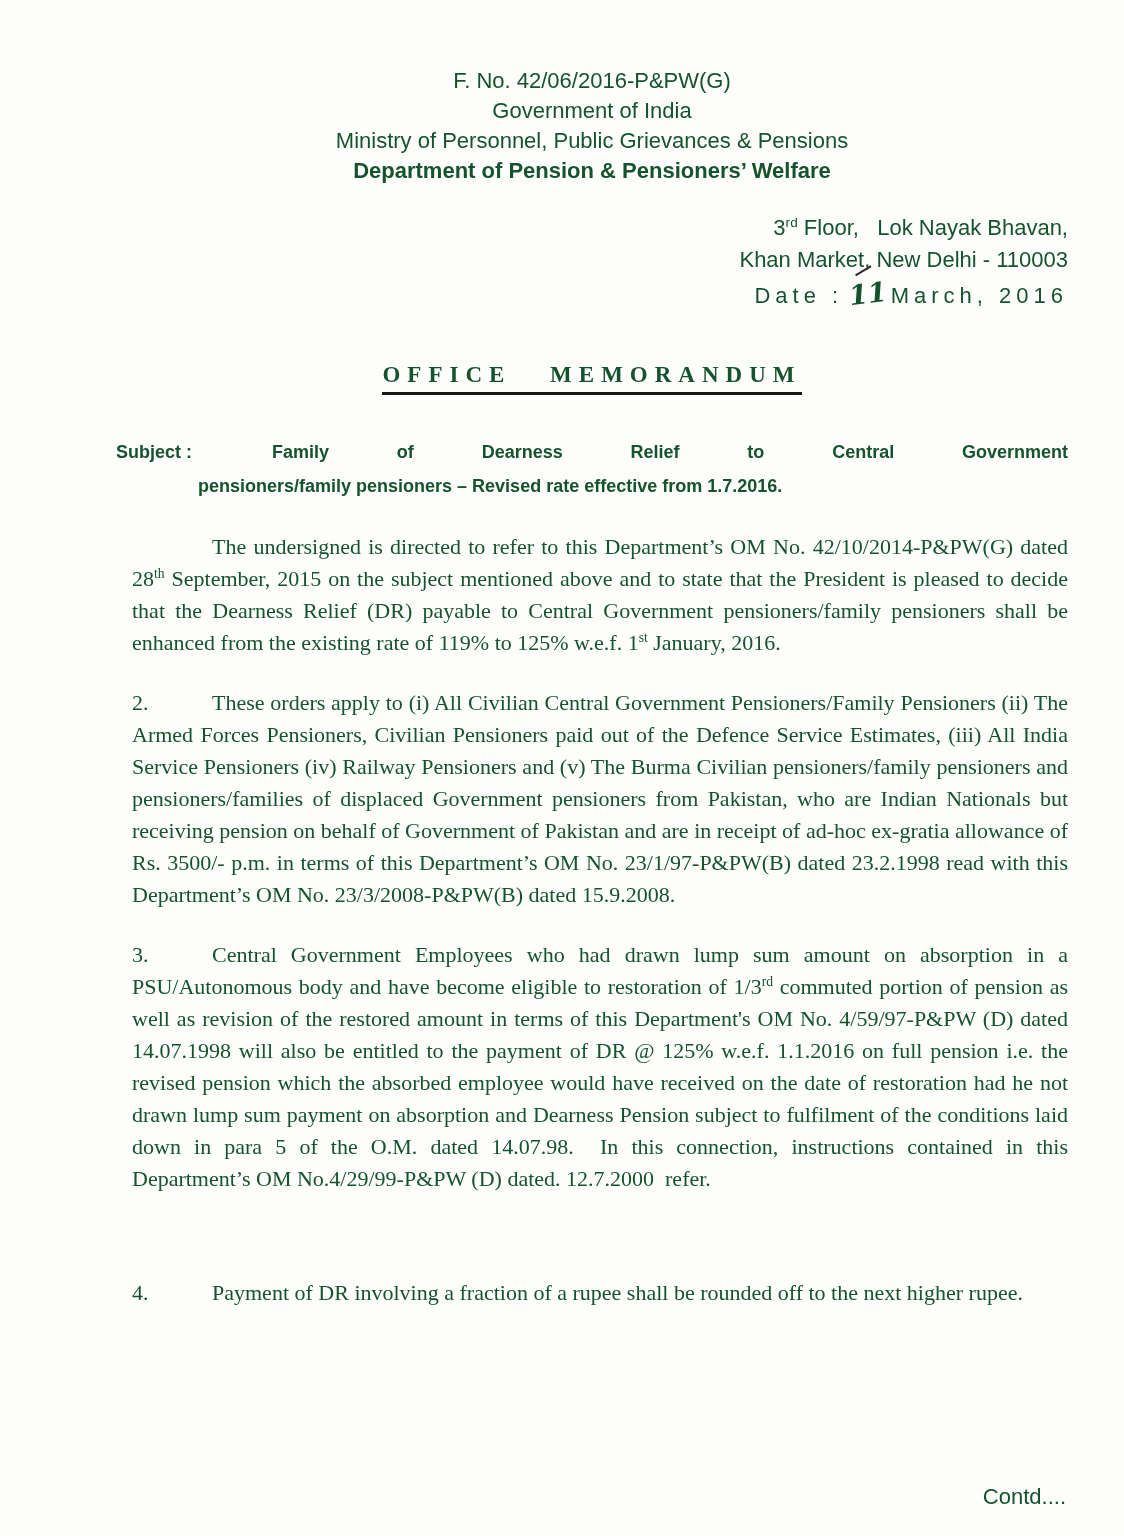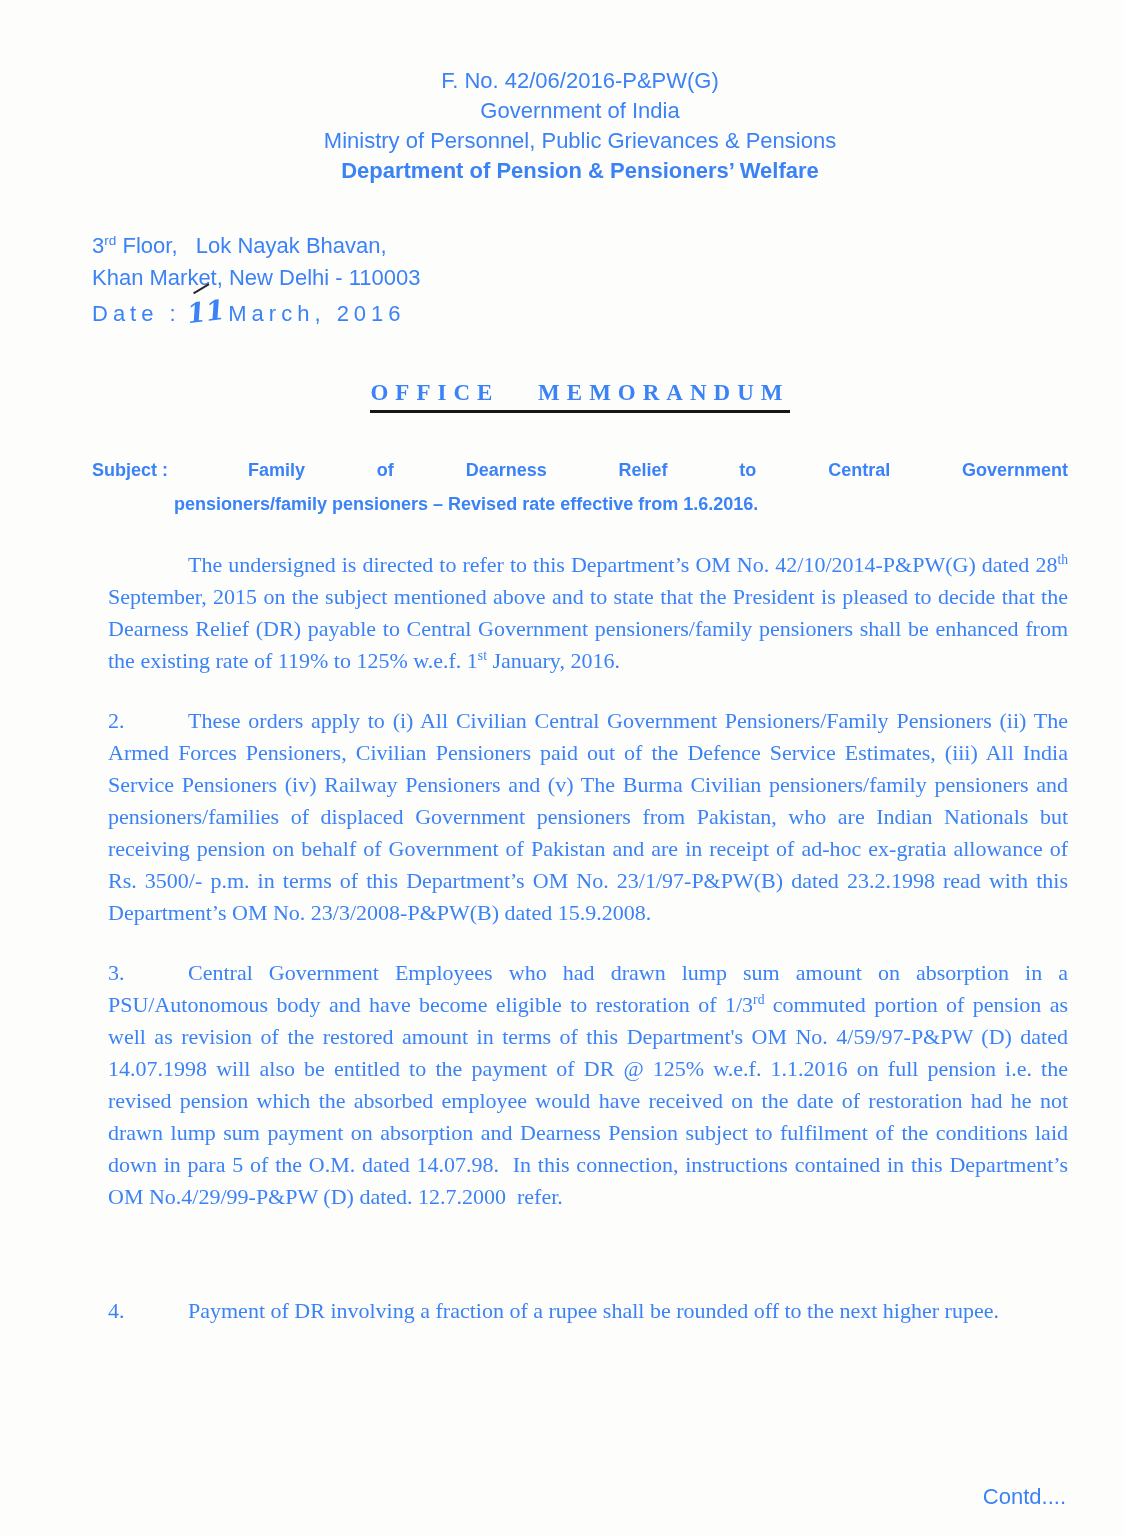--- a/index.html
+++ b/index.html
@@ -1,28 +1,28 @@
 <!DOCTYPE html>
 <html><head>
 <meta charset="utf-8">
 <style>
   * { box-sizing: border-box; }
   html, body { margin: 0; padding: 0; background: #ffffff; }
   .page {
     width: 1124px; height: 1536px;
     background: #fdfdfb;
     font-family: "Liberation Sans", sans-serif;
-    color: #3b82f6;
+    color: #14532d;
     position: relative;
-    padding: 66px 56px 0 92px;
+    padding: 66px 56px 0 116px;
     overflow: hidden;
   }
   .letter-header { text-align: center; font-size: 22px; line-height: 30px; }
   .letter-header .dept { font-weight: bold; }
-  .address-block { margin-top: 44px; font-size: 22px; line-height: 32px; }
+  .address-block { margin-top: 26px; text-align: right; font-size: 22px; line-height: 32px; }
   .ls { letter-spacing: 5px; }
   .date-line { margin-top: 2px; }
   .date-day {
     display: inline-block;
     font-family: "DejaVu Serif", serif;
     font-style: italic; font-weight: bold;
     font-size: 27px;
     transform: rotate(-7deg);
     position: relative;
     margin: 0 4px 0 6px;
@@ -71,21 +71,21 @@
     <div class="date-line"><span class="ls">Date :</span><span class="date-day">11</span><span class="ls">March, 2016</span></div>
   </div>
 
   <div class="memo-title">
     <span class="title-text">OFFICE MEMORANDUM</span>
   </div>
 
   <div class="subject">
     <span class="subject-label">Subject :</span>
     <div class="subject-line1">Family of Dearness Relief to Central Government</div>
-    <div class="subject-line2">pensioners/family pensioners – Revised rate effective from 1.6.2016.</div>
+    <div class="subject-line2">pensioners/family pensioners – Revised rate effective from 1.7.2016.</div>
   </div>
 
   <div id="paragraphs">
       <p class="para para-indent"><span>The undersigned is directed to refer to this Department’s OM No. 42/10/2014-P&amp;PW(G) dated 28</span><sup>th</sup><span> September, 2015 on the subject mentioned above and to state that the President is pleased to decide that the Dearness Relief (DR) payable to Central Government pensioners/family pensioners shall be enhanced from the existing rate of 119% to 125% w.e.f. 1</span><sup>st</sup><span> January, 2016.</span></p>
       <p class="para"><span class="para-num">2.</span><span>These orders apply to (i) All Civilian Central Government Pensioners/Family Pensioners (ii) The Armed Forces Pensioners, Civilian Pensioners paid out of the Defence Service Estimates, (iii) All India Service Pensioners (iv) Railway Pensioners and (v) The Burma Civilian pensioners/family pensioners and pensioners/families of displaced Government pensioners from Pakistan, who are Indian Nationals but receiving pension on behalf of Government of Pakistan and are in receipt of ad-hoc ex-gratia allowance of Rs. 3500/- p.m. in terms of this Department’s OM No. 23/1/97-P&amp;PW(B) dated 23.2.1998 read with this Department’s OM No. 23/3/2008-P&amp;PW(B) dated 15.9.2008.</span></p>
       <p class="para"><span class="para-num">3.</span><span>Central Government Employees who had drawn lump sum amount on absorption in a PSU/Autonomous body and have become eligible to restoration of 1/3</span><sup>rd</sup><span> commuted portion of pension as well as revision of the restored amount in terms of this Department's OM No. 4/59/97-P&amp;PW (D) dated 14.07.1998 will also be entitled to the payment of DR @ 125% w.e.f. 1.1.2016 on full pension i.e. the revised pension which the absorbed employee would have received on the date of restoration had he not drawn lump sum payment on absorption and Dearness Pension subject to fulfilment of the conditions laid down in para 5 of the O.M. dated 14.07.98. &nbsp;In this connection, instructions contained in this Department’s OM No.4/29/99-P&amp;PW (D) dated. 12.7.2000 &nbsp;refer.</span></p>
       <p class="para para-gap"><span class="para-num">4.</span><span>Payment of DR involving a fraction of a rupee shall be rounded off to the next higher rupee.</span></p>
     </div>
 
   <div class="footer-contd">Contd....</div>

